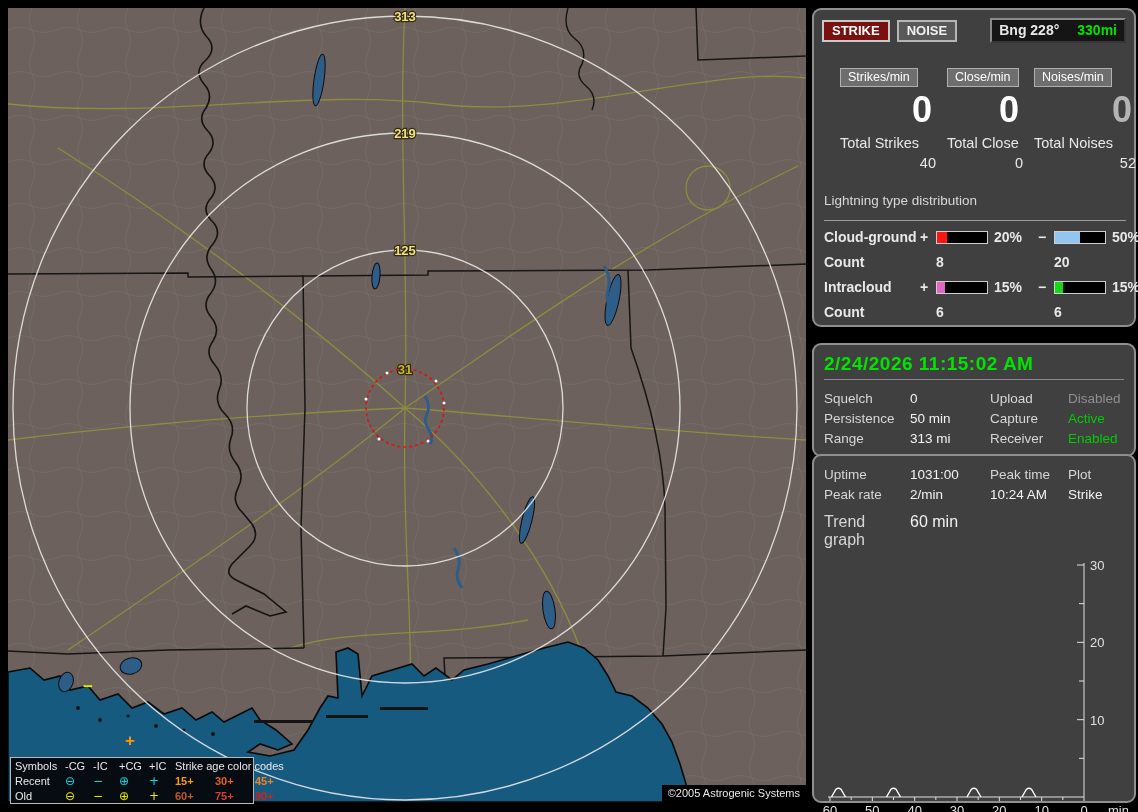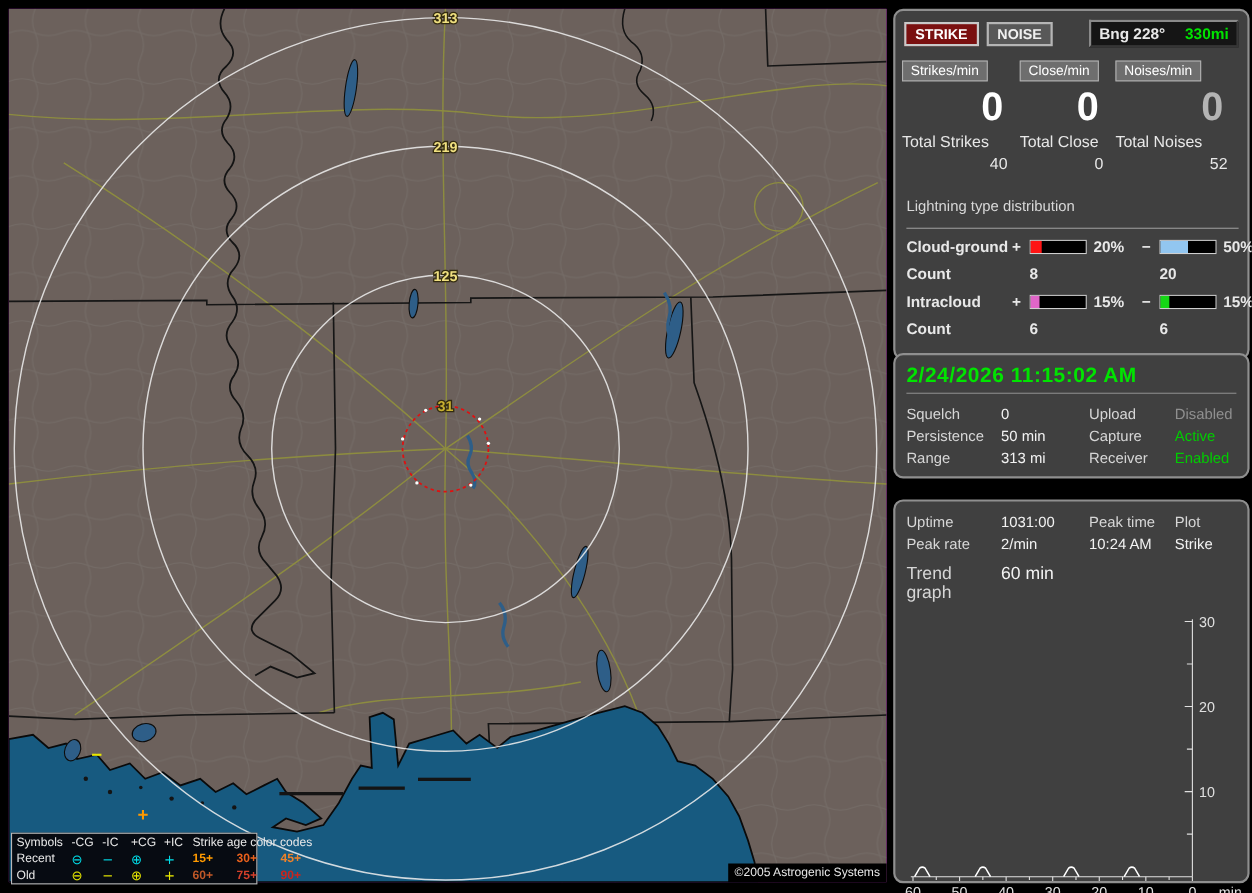--- a/index.html
+++ b/index.html
@@ -4,40 +4,40 @@
 <style>
   html,body{margin:0;padding:0;background:#000;}
   #screen{position:relative;width:1138px;height:812px;background:#000;overflow:hidden;
           font-family:"Liberation Sans","DejaVu Sans",sans-serif;color:#e8e8e8;}
   
   #map{position:absolute;left:8px;top:8px;width:798px;height:794px;background:#a21caf;}
   #map svg{display:block;}
   .map-copyright{position:absolute;right:0;bottom:0;background:#000;color:#e8e8e8;
        font-size:11px;padding:2px 6px 3px 6px;white-space:nowrap;}
   
-  .legend{position:absolute;left:2px;top:749px;width:224px;height:47px;background:#070b12;
+  .legend{position:absolute;left:2px;top:749px;width:244px;height:47px;background:#070b12;
        border:1px solid #b8b8b8;font-size:11px;line-height:15px;padding:1px 4px;box-sizing:border-box;}
   .legend .lrow{display:grid;grid-template-columns:50px 28px 26px 30px 26px 40px 40px 36px;align-items:center;}
   .legend .age-title{grid-column:6 / span 3;}
   .legend .sym{font-size:12px;text-align:left;font-family:"DejaVu Sans",sans-serif;}
   .legend .age{font-weight:bold;}
   
   .panel{position:absolute;left:812px;width:324px;background:#404040;border:2px solid #8f8f8f;
          border-radius:9px;box-sizing:border-box;}
   #panel1{top:8px;height:319px;}
-  #panel2{top:321px;height:114px;}
+  #panel2{top:343px;height:114px;}
   #panel3{top:454px;height:349px;}
   
   .ctl-row{display:flex;align-items:center;margin:8px 8px 0 8px;}
   .btn{font-weight:bold;font-size:13px;padding:1px 8px 2px 8px;color:#fff;}
   .btn-strike{background:#7a1010;border:2px solid #c9c9c9;}
   .btn-noise{background:#585858;border:2px solid #b5b5b5;margin-left:7px;color:#f0f0f0;}
   .bng-box{margin-left:auto;background:#151515;border:2px outset #8a8a8a;padding:2px 7px 3px 7px;
            display:flex;gap:18px;font-weight:bold;font-size:14px;}
-  .stats{display:grid;grid-template-columns:98px 78px 104px;column-gap:9px;padding:0 8px 0 6px;margin-top:12px;}
+  .stats{display:grid;grid-template-columns:98px 78px 104px;column-gap:9px;padding:0 8px 0 26px;margin-top:24px;}
   .chip{display:inline-block;background:#6e6e6e;border:1px solid #b0b0b0;color:#fff;
         font-size:12.5px;padding:1px 7px 2px 7px;white-space:nowrap;}
   .rate{font-size:36px;font-weight:bold;text-align:right;padding-right:6px;line-height:42px;margin-top:2px;}
   .tlabel{font-size:14.5px;margin-top:4px;white-space:nowrap;}
   .tvalue{font-size:14.5px;text-align:right;padding-right:2px;margin-top:4px;}
   .dist-title{margin:22px 8px 8px 10px;padding-bottom:12px;border-bottom:1px solid #9a9a9a;
               font-size:13.5px;color:#d8d8d8;}
   .dist-grid{display:grid;grid-template-columns:88px 12px 52px 36px 12px 52px 34px;column-gap:6px;
              align-items:center;padding:0 6px 0 10px;row-gap:9px;font-size:14px;}
   .dist-grid .dlabel{font-weight:bold;white-space:nowrap;}

